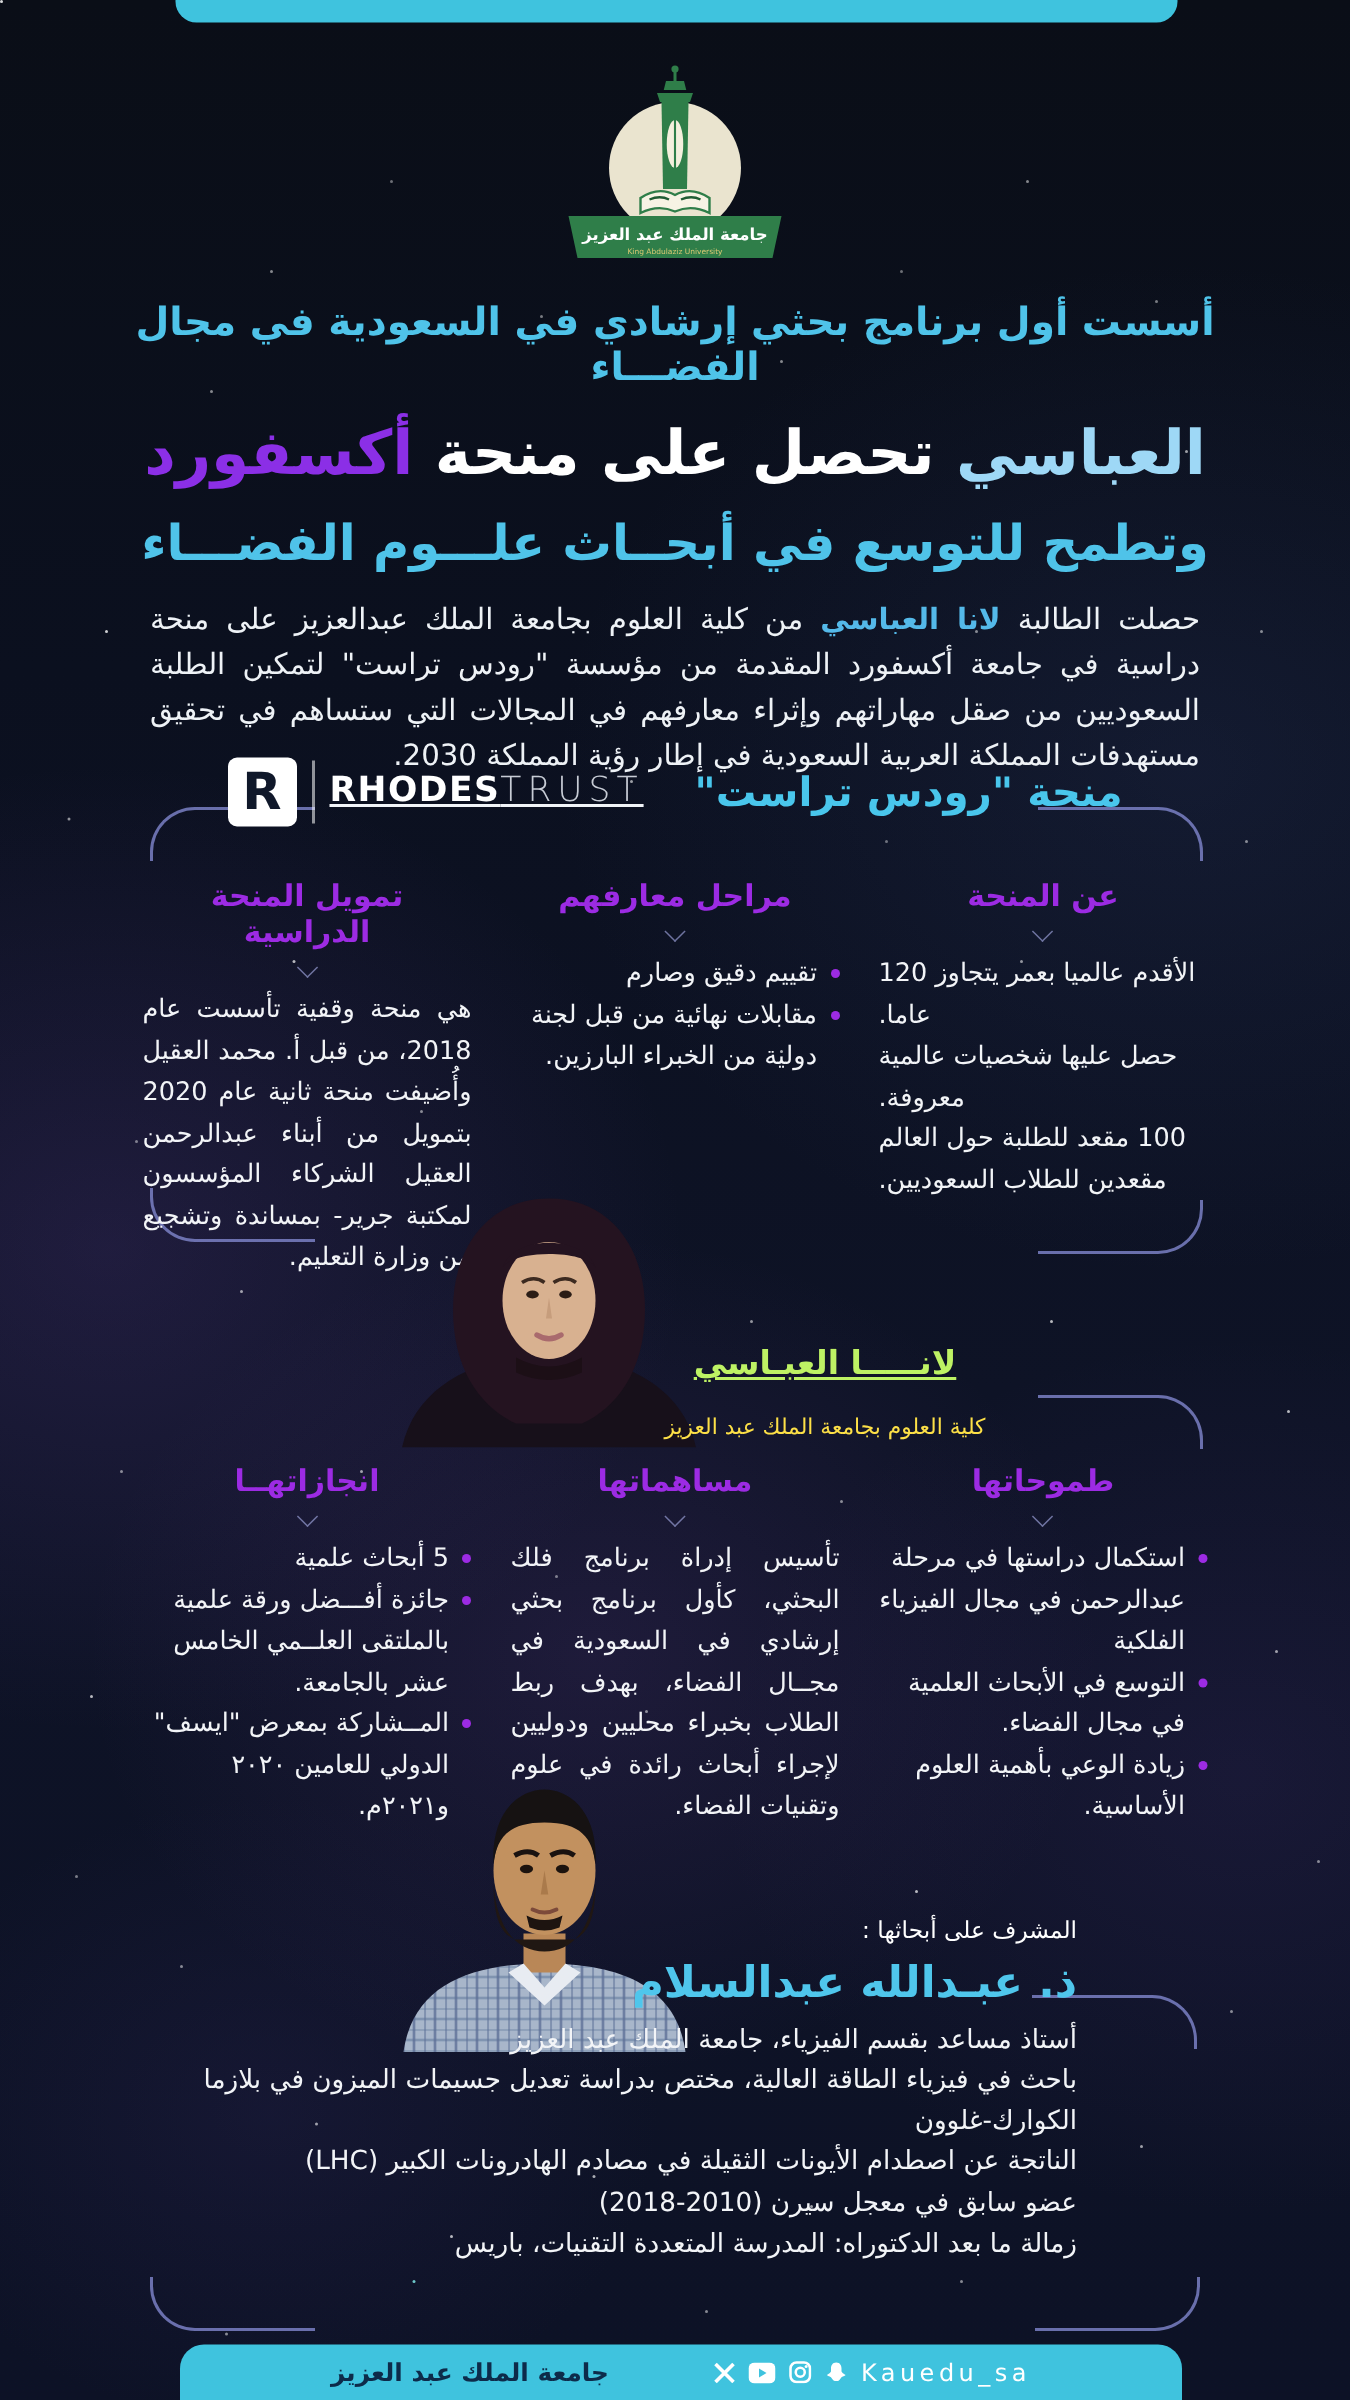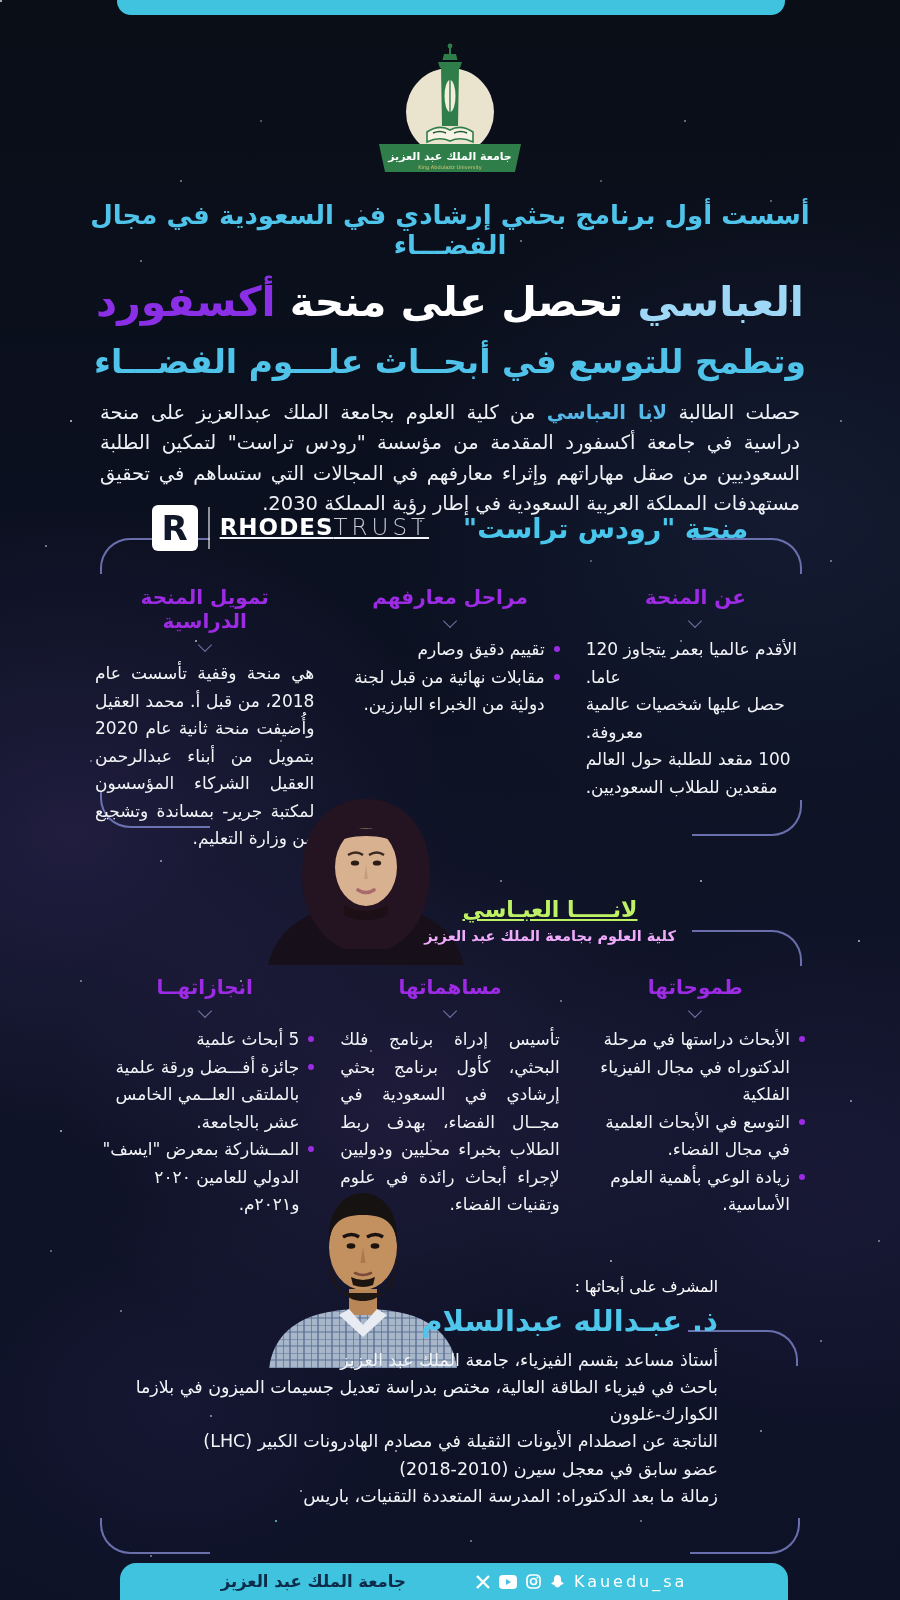--- a/index.html
+++ b/index.html
@@ -76,21 +76,21 @@
     transform:rotate(45deg);opacity:.75;}
   .col-body{font-size:17px;line-height:1.62;color:#f2f4f7;}
   .align-right{text-align:left;}
   .just{text-align:justify;margin:0;}
   .bullet-row{display:flex;gap:9px;align-items:flex-start;}
   .dot{flex:0 0 auto;width:6px;height:6px;border-radius:50%;background:#9c2be3;margin-top:10px;}
 
   .photo{position:absolute;}
   .student-name-block{position:absolute;left:380px;top:897px;width:340px;text-align:center;}
   .s-name{color:#bef264;font-size:22px;font-weight:bold;text-decoration:underline;}
-  .s-sub{margin-top:6px;color:#f0abfc;font-size:14.5px;font-weight:700;}
+  .s-sub{margin-top:22px;color:#fde047;font-size:14.5px;font-weight:400;}
 
   .sup-block{position:absolute;right:182px;top:1278px;width:430px;text-align:right;}
   .sup-label{color:#ffffff;font-size:15.5px;font-weight:500;}
   .sup-name{margin-top:8px;color:#4fc6ec;font-size:29px;font-weight:bold;}
   .sup-bio{position:absolute;right:182px;top:1347px;width:600px;text-align:right;
     font-size:17.5px;line-height:1.55;color:#f2f4f7;}
 
   .footer-bar{position:absolute;left:120px;top:1563px;width:668px;height:37px;background:#3fc3de;
     border-radius:16px 16px 0 0;display:flex;align-items:center;justify-content:center;gap:70px;}
   .f-univ{color:#0d2b4a;font-size:16.5px;font-weight:bold;}
@@ -204,21 +204,21 @@
     <div class="s-sub">كلية العلوم بجامعة الملك عبد العزيز</div>
   </div>
 
   <div class="cols" dir="rtl" style="top:975px;">
     <div class="col">
       <div class="col-title">طموحاتها</div>
       <div class="chev"></div>
       <div class="col-body">
         <div class="bullet-row">
             <span class="dot"></span>
-            <span>الأبحاث دراستها في مرحلة الدكتوراه في مجال الفيزياء الفلكية</span>
+            <span>استكمال دراستها في مرحلة عبدالرحمن في مجال الفيزياء الفلكية</span>
           </div>
         <div class="bullet-row">
             <span class="dot"></span>
             <span>التوسع في الأبحاث العلمية في مجال الفضاء.</span>
           </div>
         <div class="bullet-row">
             <span class="dot"></span>
             <span>زيادة الوعي بأهمية العلوم الأساسية.</span>
           </div>
       </div>

